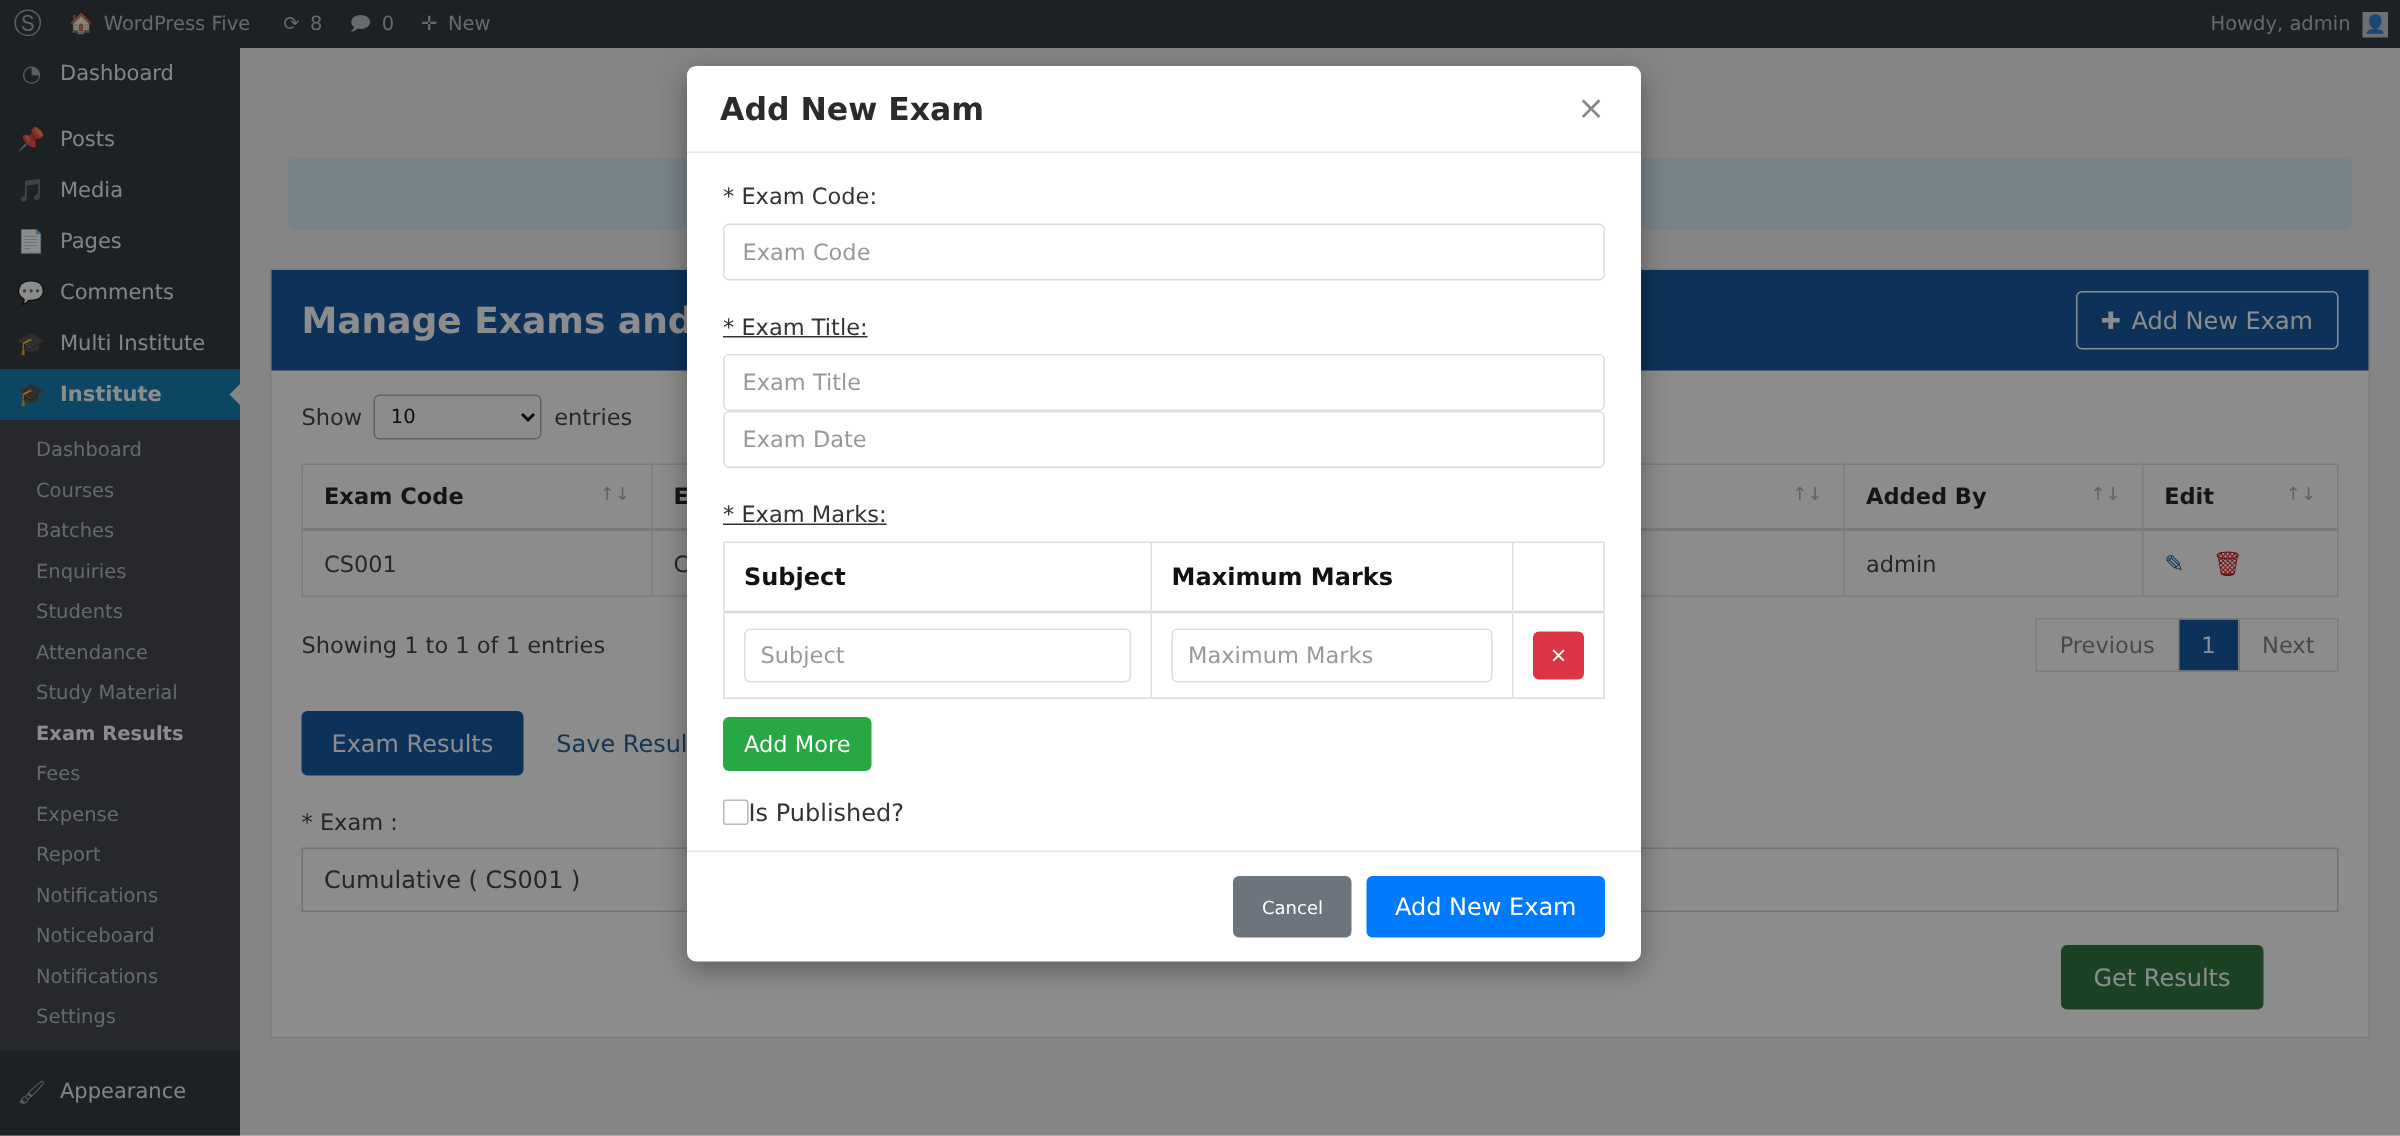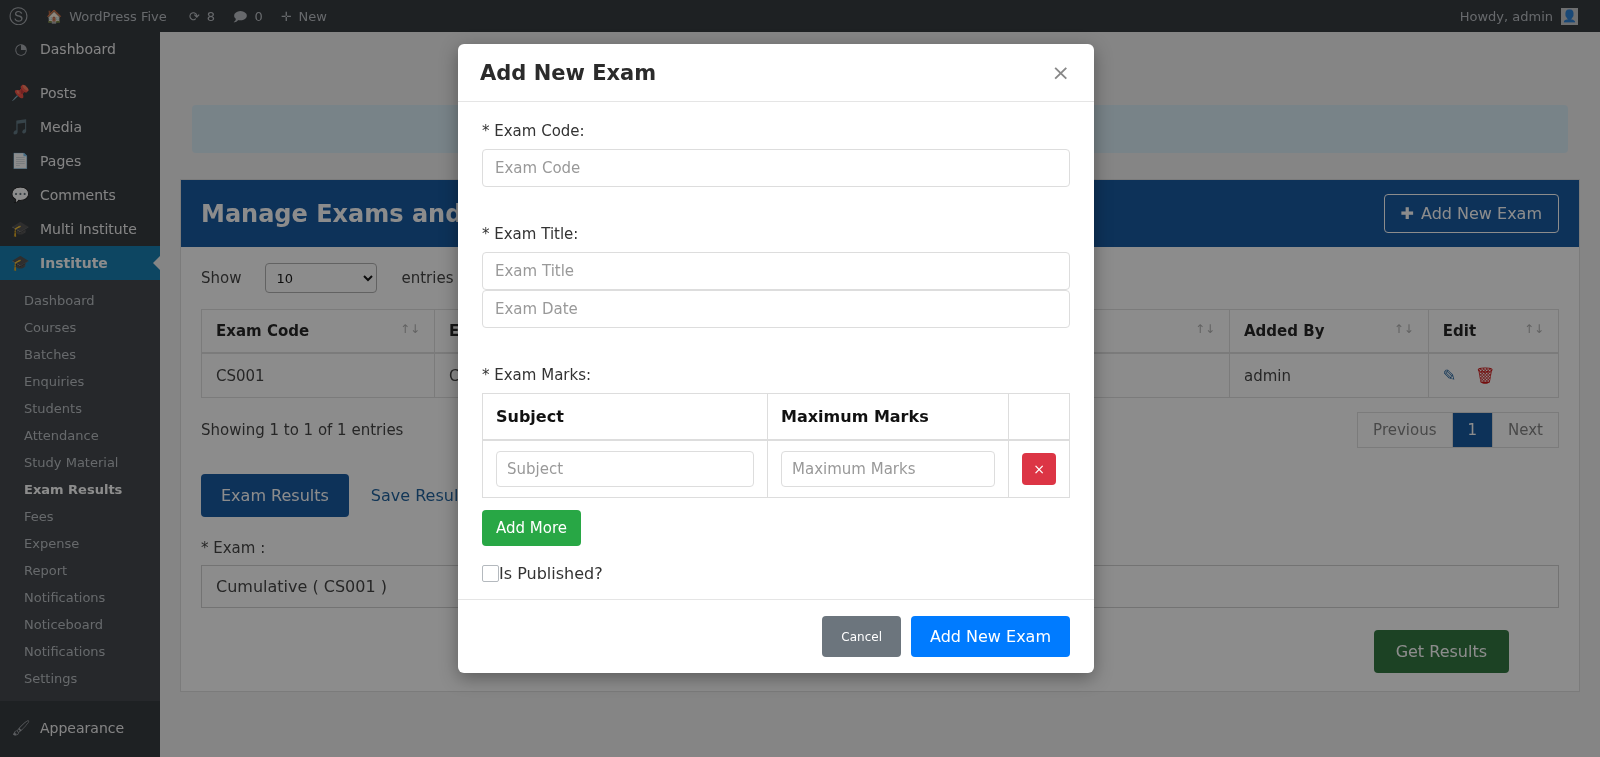--- a/index.html
+++ b/index.html
@@ -23,21 +23,21 @@
   }
   .ab-item {
     display: flex; align-items: center; gap: 7px;
     height: 32px; padding: 0 9px;
     color: #b4b9be; white-space: nowrap;
   }
   .ab-logo { font-size: 19px; line-height: 1; color: #a0a5aa; }
   .ab-sep { width: 4px; }
   .ab-right {
     margin-left: auto; display: flex; align-items: center;
-    gap: 8px; padding-right: 22px;
+    gap: 8px; padding-right: 8px;
   }
   .avatar-box {
     width: 17px; height: 17px; background: #c3c4c7;
     display: flex; align-items: center; justify-content: center;
     color: #5a5f64; font-size: 12px; line-height: 1;
   }
   .icon-sm { display: inline-block; line-height: 1; }
 
   
   #sidebar {
@@ -100,21 +100,21 @@
   .panel-title { font-size: 24px; font-weight: 700; margin: 0; }
   .btn-outline {
     margin-left: auto;
     border: 1px solid #fff; color: #fff; background: transparent;
     border-radius: 4px; padding: 9px 16px; font-size: 16px;
     display: flex; align-items: center; gap: 7px; cursor: pointer;
     font-family: inherit;
   }
   .panel-body { padding: 16px 20px 18px; }
   .dt-top { display: flex; align-items: center; font-size: 15px; color: #333; }
-  .dt-len { display: flex; align-items: center; gap: 24px; justify-content: flex-end; }
+  .dt-len { display: flex; align-items: center; gap: 8px; justify-content: flex-end; }
   .dt-len select {
     height: 30px; padding: 2px 6px; font-size: 13px;
     border: 1px solid #aaa; border-radius: 4px; background: #fff;
     font-family: inherit; width: 112px;
   }
   .dt-filter { margin-left: auto; display: flex; align-items: center; gap: 8px; }
   .dt-filter input {
     height: 30px; width: 165px; border: 1px solid #aaa;
     border-radius: 3px; padding: 2px 6px; font-family: inherit;
   }
@@ -176,21 +176,21 @@
     border-bottom: 1px solid #e5e5e5;
   }
   .m-title { font-size: 21px; font-weight: 600; color: #2b2b2b; margin: 0; }
   .m-close {
     margin-left: auto; background: none; border: none;
     font-size: 22px; color: #888; cursor: pointer;
     line-height: 1; padding: 0 2px; font-family: inherit;
   }
   .m-body { padding: 20px 24px 12px 24px; }
   .f-label { font-size: 15px; color: #333; margin: 0 0 9px 0; }
-  .f-label:not(:first-child) { margin-top: 38px; }
+  .f-label:not(:first-child) { margin-top: 22px; text-decoration: underline; }
   .f-input {
     width: 100%; height: 38px;
     border: 1px solid #ddd; border-radius: 4px;
     padding: 6px 12px; font-size: 15px; color: #333;
     background: #fff; font-family: inherit;
   }
   .f-input::placeholder { color: #999; }
   table.marks {
     width: 100%; border-collapse: collapse; margin-top: 2px;
     border: 1px solid #ddd;

